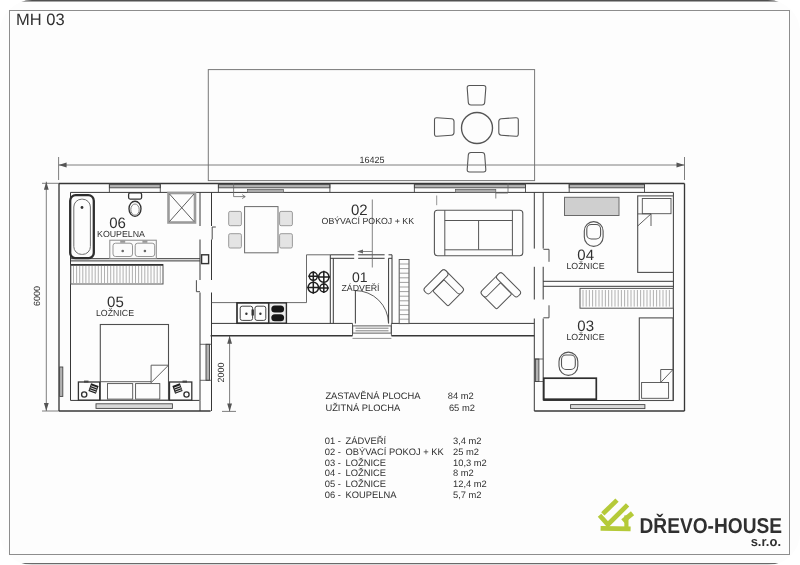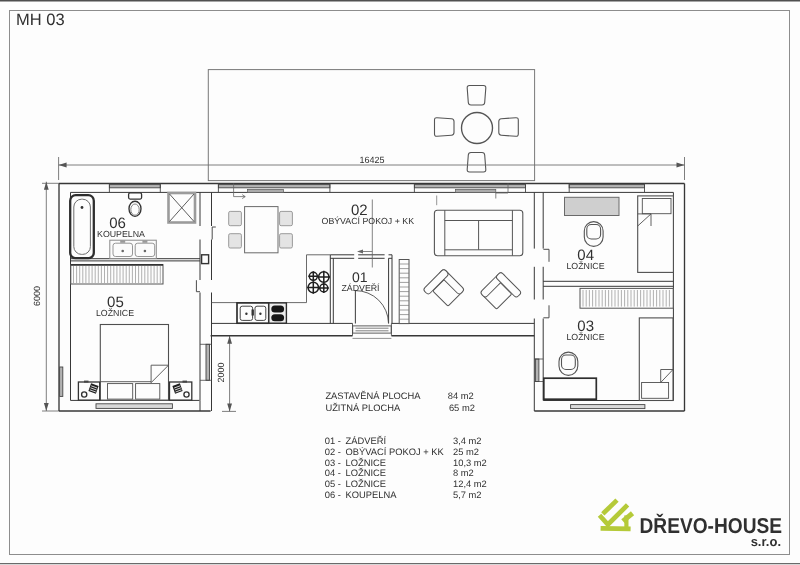--- a/index.html
+++ b/index.html
@@ -1,17 +1,17 @@
 <!DOCTYPE html>
 <html><head>
 <meta charset="utf-8">
 <style>
 html,body{margin:0;padding:0;background:#ffffff;}
 #page{position:relative;width:800px;height:565px;background:#fdfdfd;overflow:hidden;
-font-family:"Liberation Sans", sans-serif;}
+font-family:"Liberation Sans", sans-serif;border-radius:32px;}
 svg{position:absolute;left:0;top:0;}
 text{font-family:"Liberation Sans", sans-serif;fill:#303030;text-rendering:geometricPrecision;}
 </style>
 </head>
 <body>
 <div id="page">
 <svg width="800" height="565" viewBox="0 0 800 565">
 
 <line x1="0" y1="0.8" x2="800" y2="0.8" stroke="#4f4f4f" stroke-width="1.6"></line>
 

